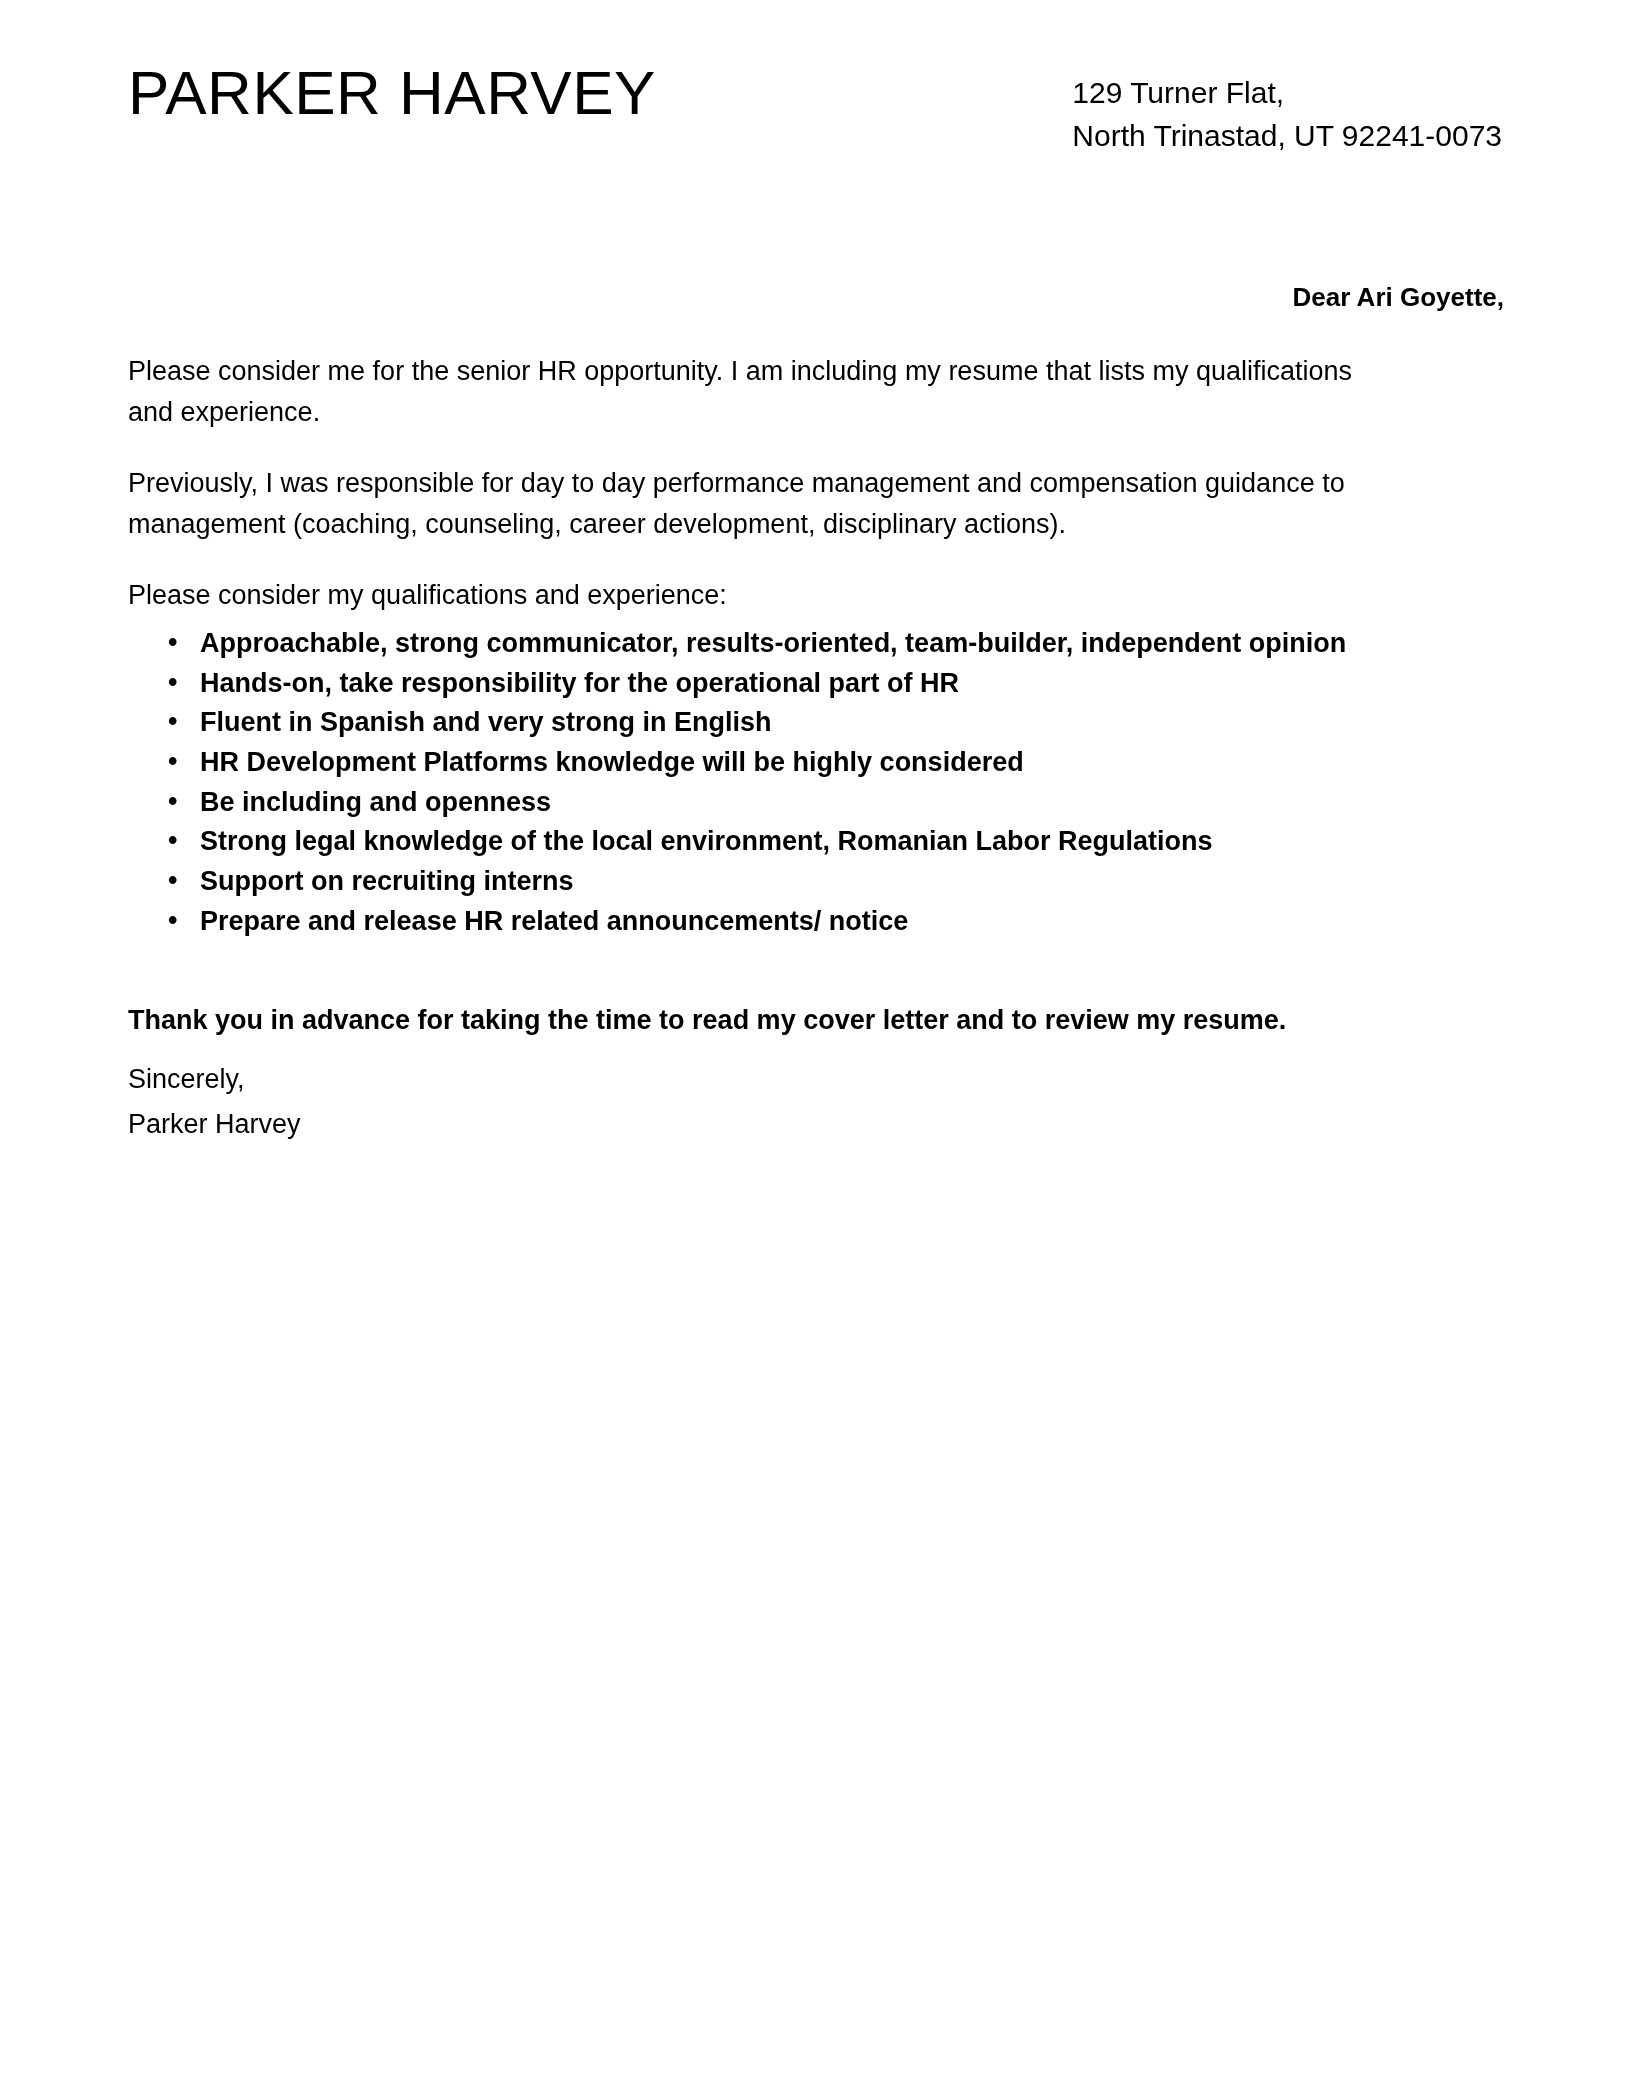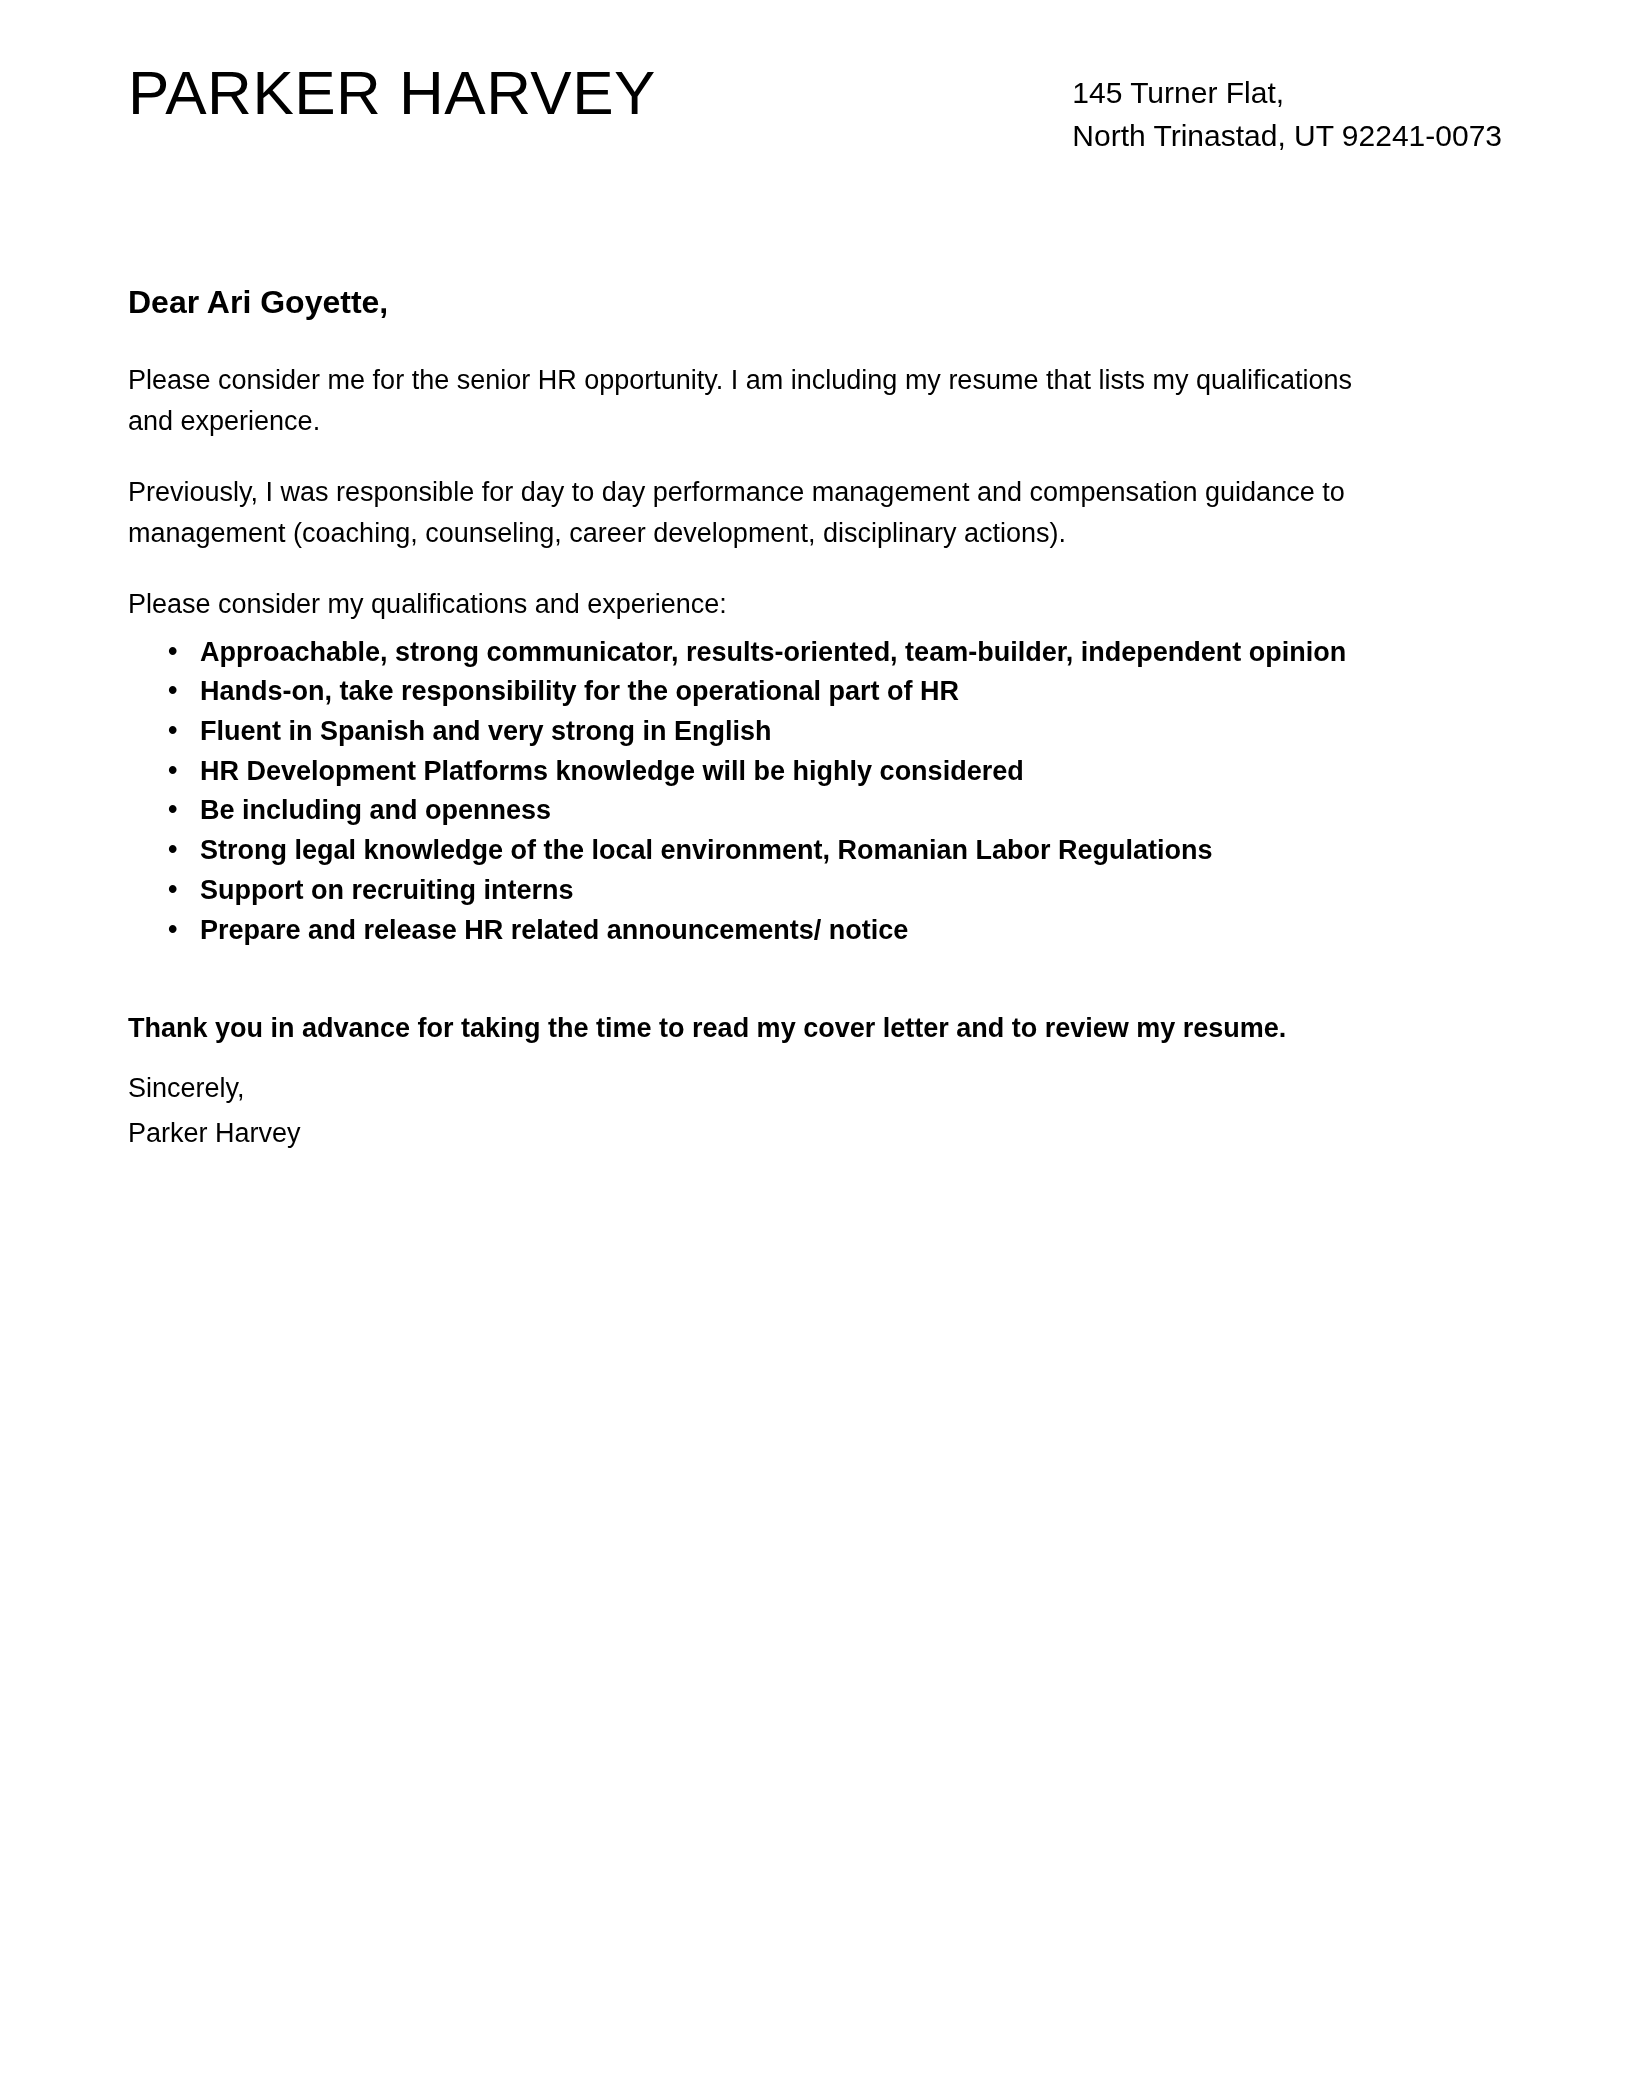--- a/index.html
+++ b/index.html
@@ -54,24 +54,25 @@
   }
   .address-line {
     white-space: nowrap;
   }
 
   
   .letter-body {
     margin-top: 122px;
   }
   .salutation {
-    font-size: 32px;
+    font-size: 26px;
     font-weight: 700;
     line-height: 1.45;
     margin: 0 0 34px 0;
+    text-align: right;
   }
   .para {
     font-size: 27px;
     font-weight: 400;
     line-height: 1.52;
     margin: 0 0 30px 0;
     max-width: 1250px;
   }
   .para.tight {
     margin-bottom: 8px;
@@ -121,21 +122,21 @@
 <body>
 
 <div id="page">
   <div class="sheet">
 
     <div class="letter-header">
       <div class="name-block">
         <div class="full-name">PARKER HARVEY</div>
       </div>
       <div class="address-block">
-        <div class="address-line">145 Turner Flat,</div>
+        <div class="address-line">129 Turner Flat,</div>
         <div class="address-line">North Trinastad, UT 92241-0073</div>
       </div>
     </div>
 
     <div class="letter-body">
 
       <p class="salutation">Dear Ari Goyette,</p>
 
       <p class="para">Please consider me for the senior HR opportunity. I am including my resume that lists my qualifications and experience.</p>
 

